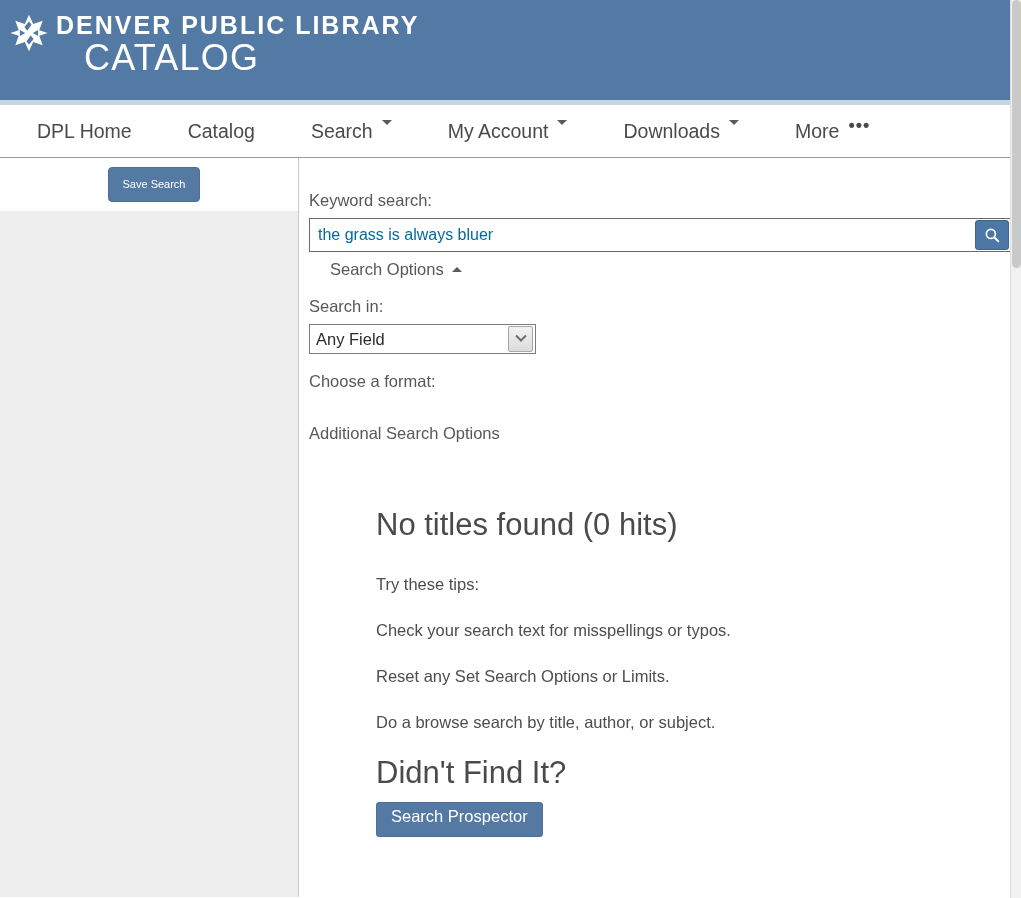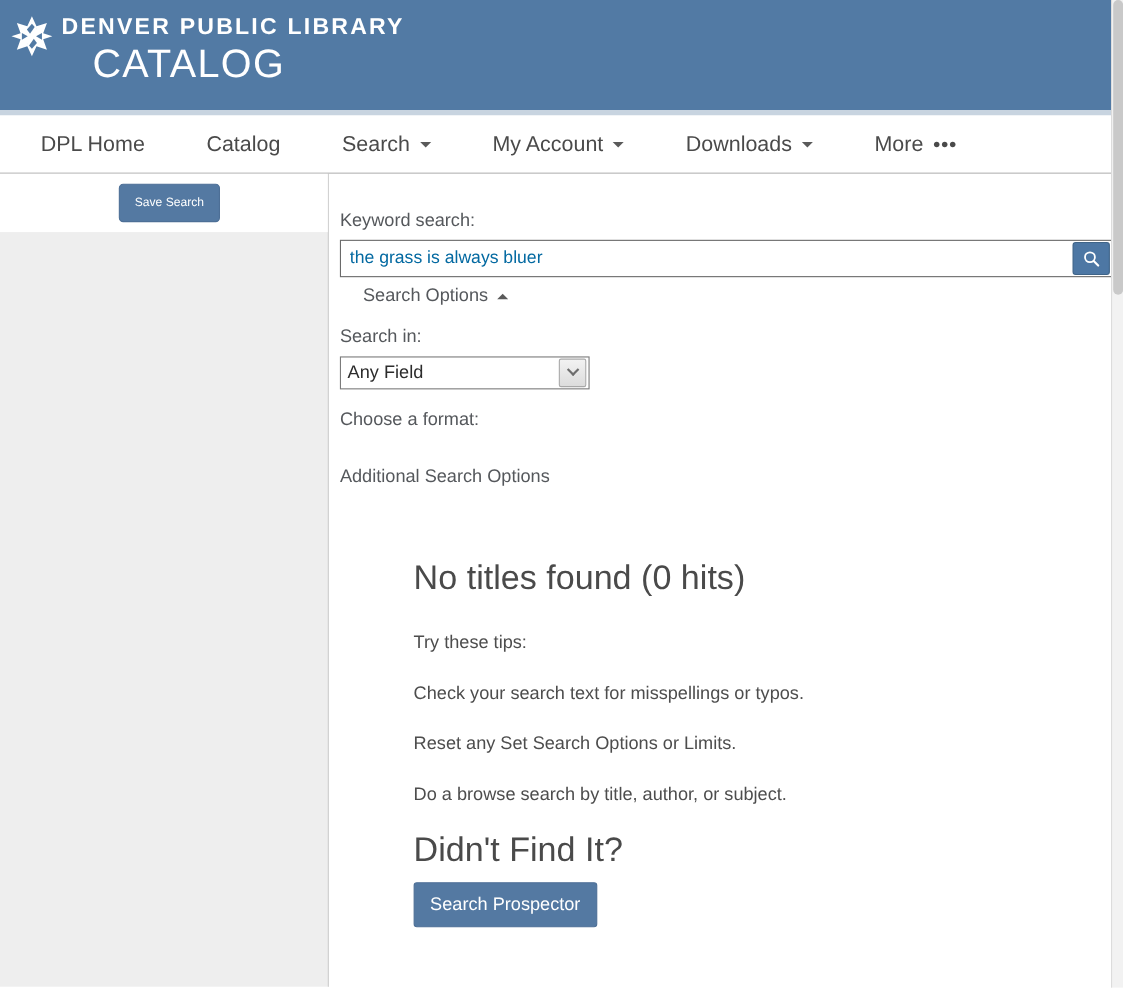--- a/index.html
+++ b/index.html
@@ -28,21 +28,21 @@
     align-items: flex-start;
   }
   .brand-logo {
     width: 38px; height: 38px;
     margin-top: 2px;
     flex: 0 0 38px;
   }
   .brand-text { margin-left: 8px; }
   .brand-line1 {
     color: #ffffff;
-    font-size: 21px;
+    font-size: 25px;
     font-weight: bold;
     letter-spacing: 2.0px;
     line-height: 26px;
     white-space: nowrap;
   }
   .brand-line2 {
     color: #ffffff;
     font-size: 36px;
     font-weight: normal;
     letter-spacing: 1.2px;
@@ -60,21 +60,20 @@
   .main-nav {
     height: 53px;
     background: #ffffff;
     border-bottom: 1px solid #9a9a9a;
     display: flex;
     align-items: center;
     padding-left: 19px;
   }
   .nav-item {
     display: inline-flex;
-    align-items: center;
     color: #4a4a4a;
     font-size: 19.5px;
     line-height: 22px;
     padding: 8px 14px;
     cursor: pointer;
     white-space: nowrap;
     text-decoration: none;
   }
   .nav-item:nth-child(1) { margin-left: 4px; }
   .nav-gap { width: 28px; }
@@ -271,21 +270,21 @@
     font-weight: normal;
     margin: 21px 0 14px 0;
   }
   .btn-prospector {
     background: #5479a2;
     border: 1px solid #4d6f96;
     color: #ffffff;
     font-size: 16.5px;
     line-height: 20px;
     border-radius: 3px;
-    padding: 9px 14px 10px 14px;
+    padding: 3px 14px 10px 14px;
     cursor: pointer;
     font-family: "Liberation Sans", sans-serif;
   }
 
   
   .scrollbar {
     position: absolute;
     top: 0; right: 0;
     width: 11px; height: 898px;
     background: #f2f2f2;

